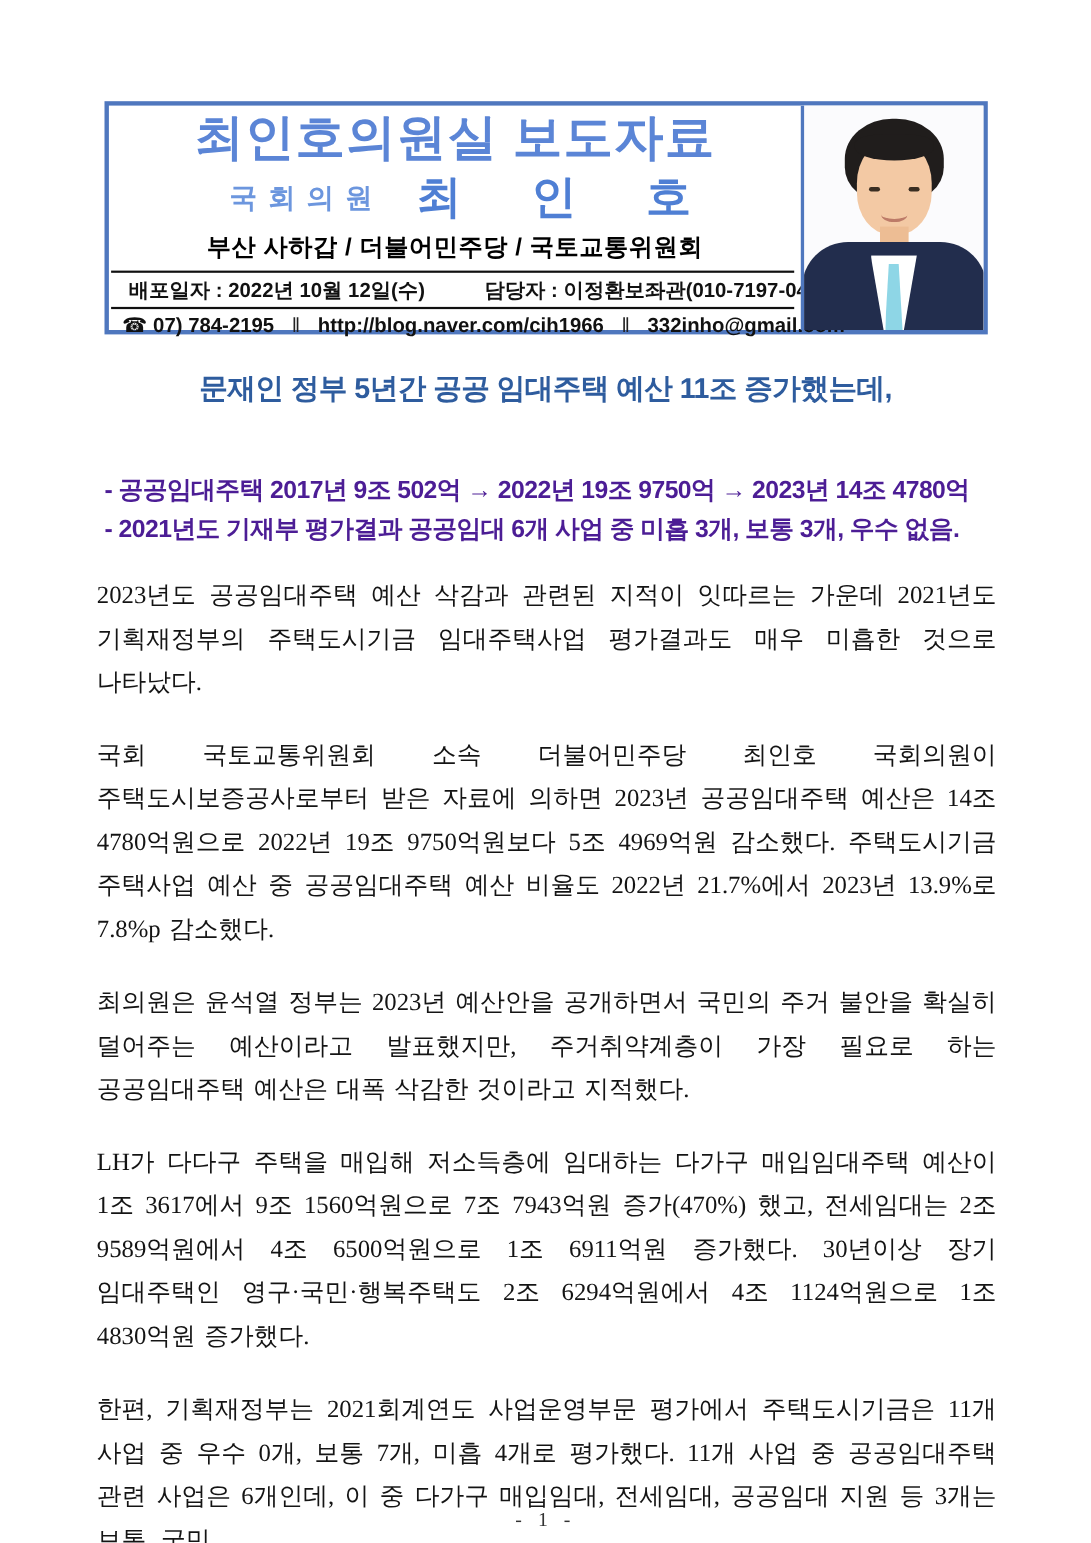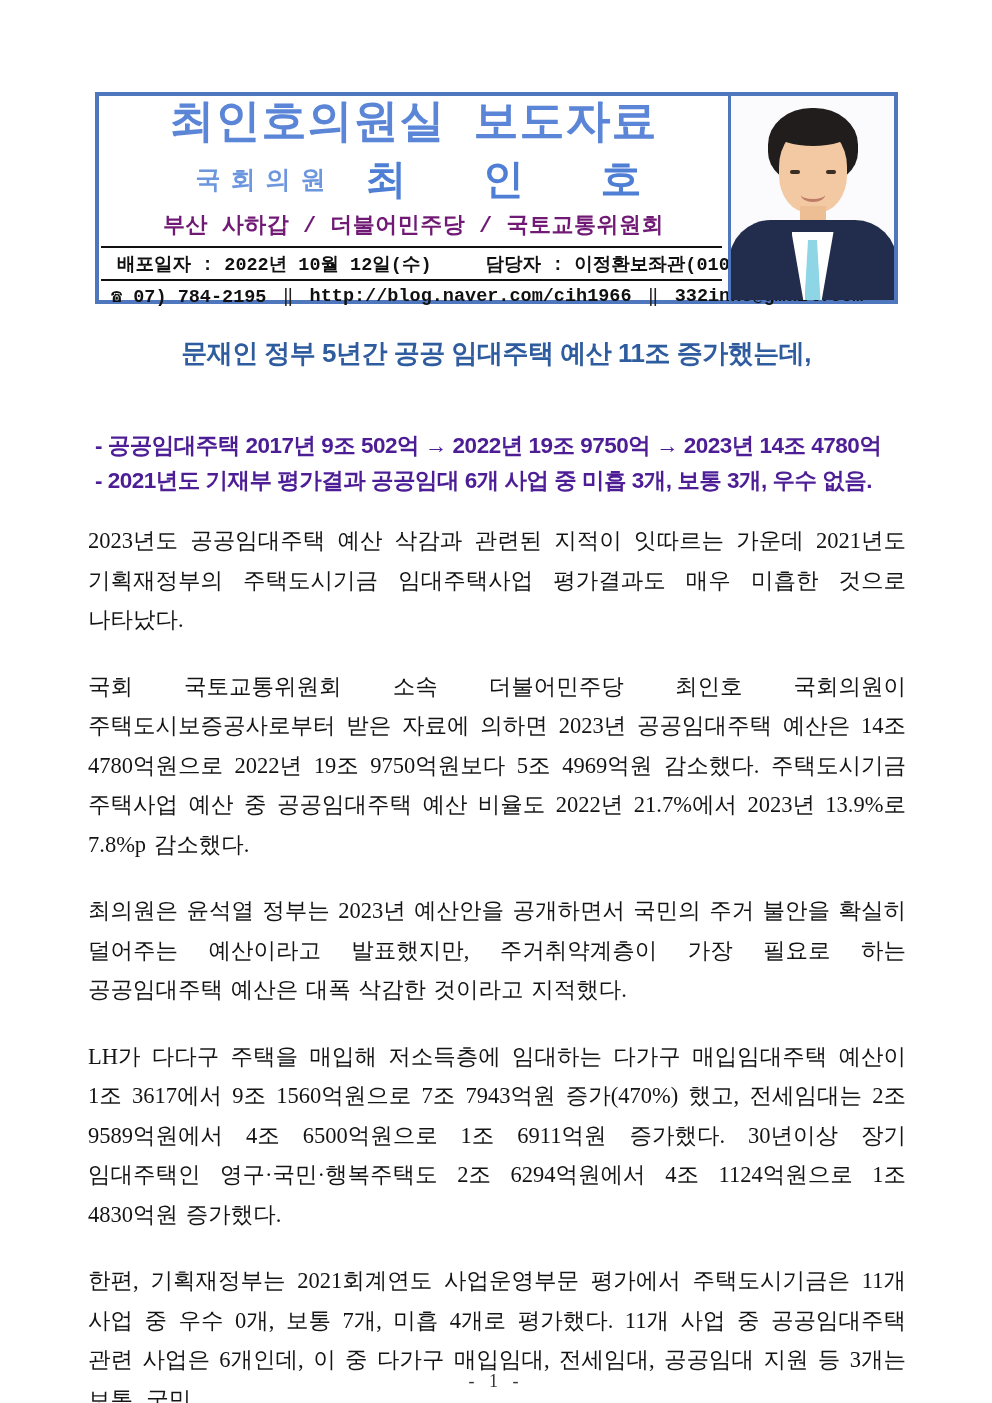--- a/index.html
+++ b/index.html
@@ -6,30 +6,30 @@
   .page{
     position:relative;width:992px;height:1403px;margin:0 auto;background:#ffffff;
     font-family:"Liberation Sans","DejaVu Sans",sans-serif;overflow:hidden;color:#141414;
   }
 
   
   .header-box{
     position:absolute;left:95px;top:92px;width:803px;height:212px;
     border:4px solid #4f77be;box-sizing:border-box;display:flex;background:#ffffff;
   }
-  .header-left{flex:1;min-width:0;display:flex;flex-direction:column;font-family:Liberation Mono, monospace;}
+  .header-left{flex:1;min-width:0;display:flex;flex-direction:column;}
   .org-title{
     text-align:center;font-size:45px;font-weight:800;color:#5b85d6;
     letter-spacing:1px;line-height:1.16;margin-top:3px;white-space:nowrap;
   }
   .name-row{display:flex;align-items:center;justify-content:center;gap:30px;margin-top:1px;}
   .role{font-size:25px;font-weight:700;color:#6c96de;letter-spacing:10px;white-space:nowrap;margin-left:36px;}
   .name{font-size:41px;font-weight:800;color:#4f7fd4;letter-spacing:26px;white-space:nowrap;}
   .affiliation{
-    text-align:center;font-size:22px;font-weight:800;color:#701a75;
+    text-align:center;font-size:22px;font-weight:800;color:#000000;
     margin:3px 0 6px;white-space:nowrap;letter-spacing:0.5px;
   }
   .hline{border-top:2px solid #101010;margin:0 6px 0 2px;}
   .info-row{
     display:flex;gap:54px;align-items:center;padding:3px 0 3px 18px;
     font-size:18.5px;font-weight:600;color:#111;white-space:nowrap;
   }
   .contact-row{
     display:flex;gap:16px;align-items:center;padding:4px 0 3px 12px;
     font-size:18.5px;font-weight:600;color:#111;white-space:nowrap;

